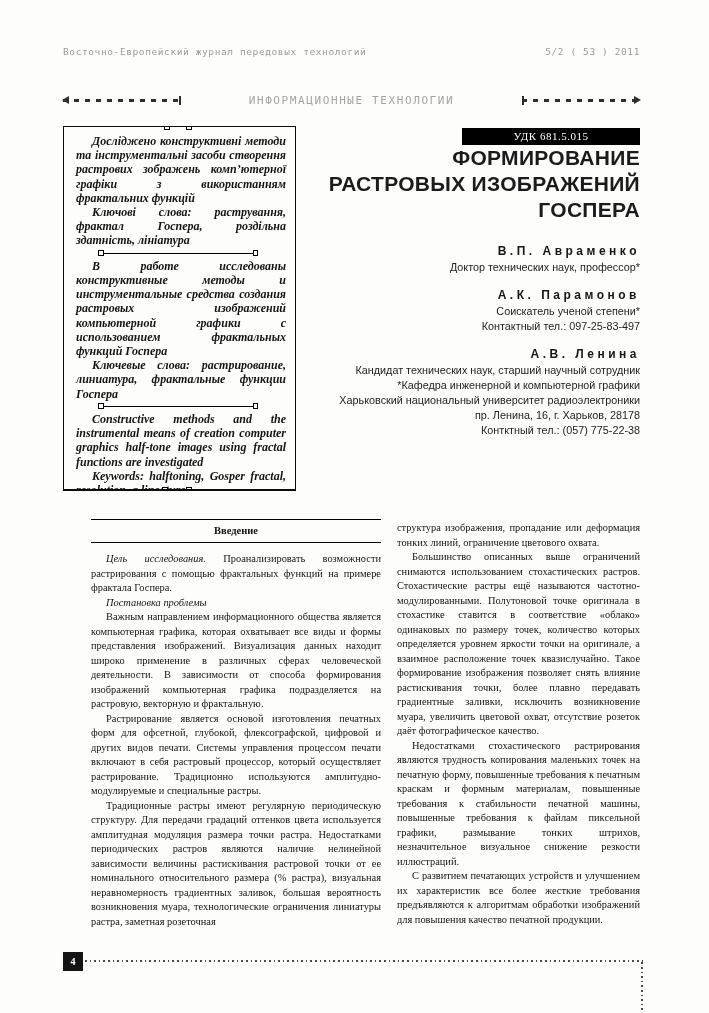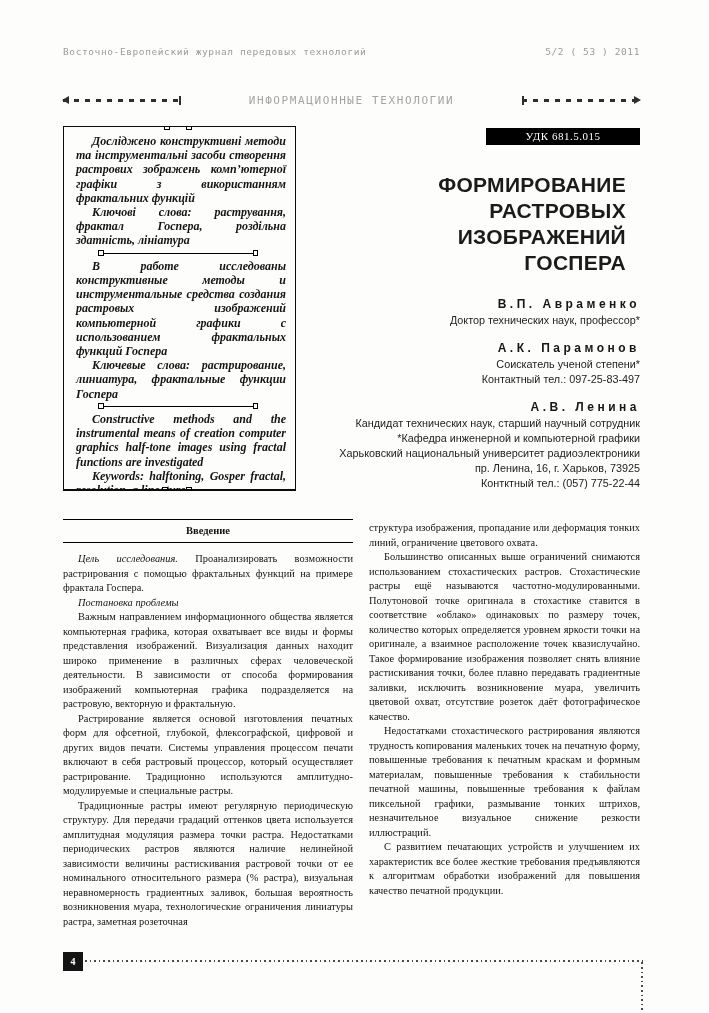--- a/index.html
+++ b/index.html
@@ -45,33 +45,33 @@
   .abs-p{
     margin:0;font-weight:bold;font-style:italic;font-size:12px;line-height:14.2px;
     text-align:justify;text-indent:16px;color:#141414;
   }
   .abs-divider{position:relative;height:1.2px;background:#000;margin:5px 32px 5px 26px;}
   .abs-divider .sq-l{position:absolute;left:-4px;top:-2.6px;width:5.5px;height:5.5px;background:#fff;border:1.1px solid #000;box-sizing:border-box;}
   .abs-divider .sq-r{position:absolute;right:-4px;top:-2.6px;width:5.5px;height:5.5px;background:#fff;border:1.1px solid #000;box-sizing:border-box;}
   
   .article-head{flex:1;padding-left:10px;text-align:right;}
   .udc-badge{
-    display:inline-block;background:#000;color:#fff;width:154px;height:17px;line-height:17px;
-    font-size:11px;text-align:center;letter-spacing:.5px;margin-bottom:13px;
+    display:inline-block;background:#000;color:#fff;width:178px;height:17px;line-height:17px;
+    font-size:11px;text-align:center;letter-spacing:.5px;
   }
-  .article-title{margin:14px;font-family:"Liberation Sans",sans-serif;font-weight:bold;
+  .article-title{margin:0;font-family:"Liberation Sans",sans-serif;font-weight:bold;
     font-size:21px;line-height:26px;color:#1b1b1b;letter-spacing:.3px;}
   .authors{margin-top:21px;}
   .author-block{margin-bottom:13px;}
   .author-name{font-family:"Liberation Sans",sans-serif;font-weight:bold;font-size:12px;
     letter-spacing:3.5px;color:#161616;margin-bottom:2px;}
   .author-line{font-family:"Liberation Sans",sans-serif;font-size:10.8px;line-height:15px;color:#222;}
   
   .columns{position:absolute;top:512px;left:63px;right:69px;display:flex;gap:16px;}
-  .col-left{flex:0 0 290px;}
+  .col-left{flex:0 0 290px;margin-left:28px;}
   .col-right{flex:1;padding-top:9px;}
   .sec-heading{
     font-weight:bold;font-size:10.5px;text-align:center;
     border-top:1.5px solid #000;border-bottom:1.5px solid #000;
     padding:5px 0 6px;margin:7px 0 9px;
   }
   .col-right .sec-heading{margin-top:17px;}
   .body-p{margin:0;font-size:10.4px;line-height:14.5px;text-align:justify;
     text-indent:15px;color:#141414;}
   .body-p.no-indent{text-indent:0;}
@@ -148,22 +148,22 @@
         <div class="author-block">
           <div class="author-name">А.К. Парамонов</div>
           <div class="author-line">Соискатель ученой степени*</div>
           <div class="author-line">Контактный тел.: 097-25-83-497</div>
         </div>
         <div class="author-block">
           <div class="author-name">А.В. Ленина</div>
           <div class="author-line">Кандидат технических наук, старший научный сотрудник</div>
           <div class="author-line">*Кафедра инженерной и компьютерной графики</div>
           <div class="author-line">Харьковский национальный университет радиоэлектроники</div>
-          <div class="author-line">пр. Ленина, 16, г. Харьков, 73925</div>
-          <div class="author-line">Контктный тел.: (057) 775-22-44</div>
+          <div class="author-line">пр. Ленина, 16, г. Харьков, 28178</div>
+          <div class="author-line">Контктный тел.: (057) 775-22-38</div>
         </div>
       </div>
     </div>
   </div>
 
   <div class="columns">
 
     <div class="col-left">
       <div class="sec-heading">Введение</div>
       <p class="body-p"><span class="lead-italic">Цель исследования.</span><span> Проанализировать возможности растрирования с помощью фрактальных функций на примере фрактала Госпера.</span></p>

